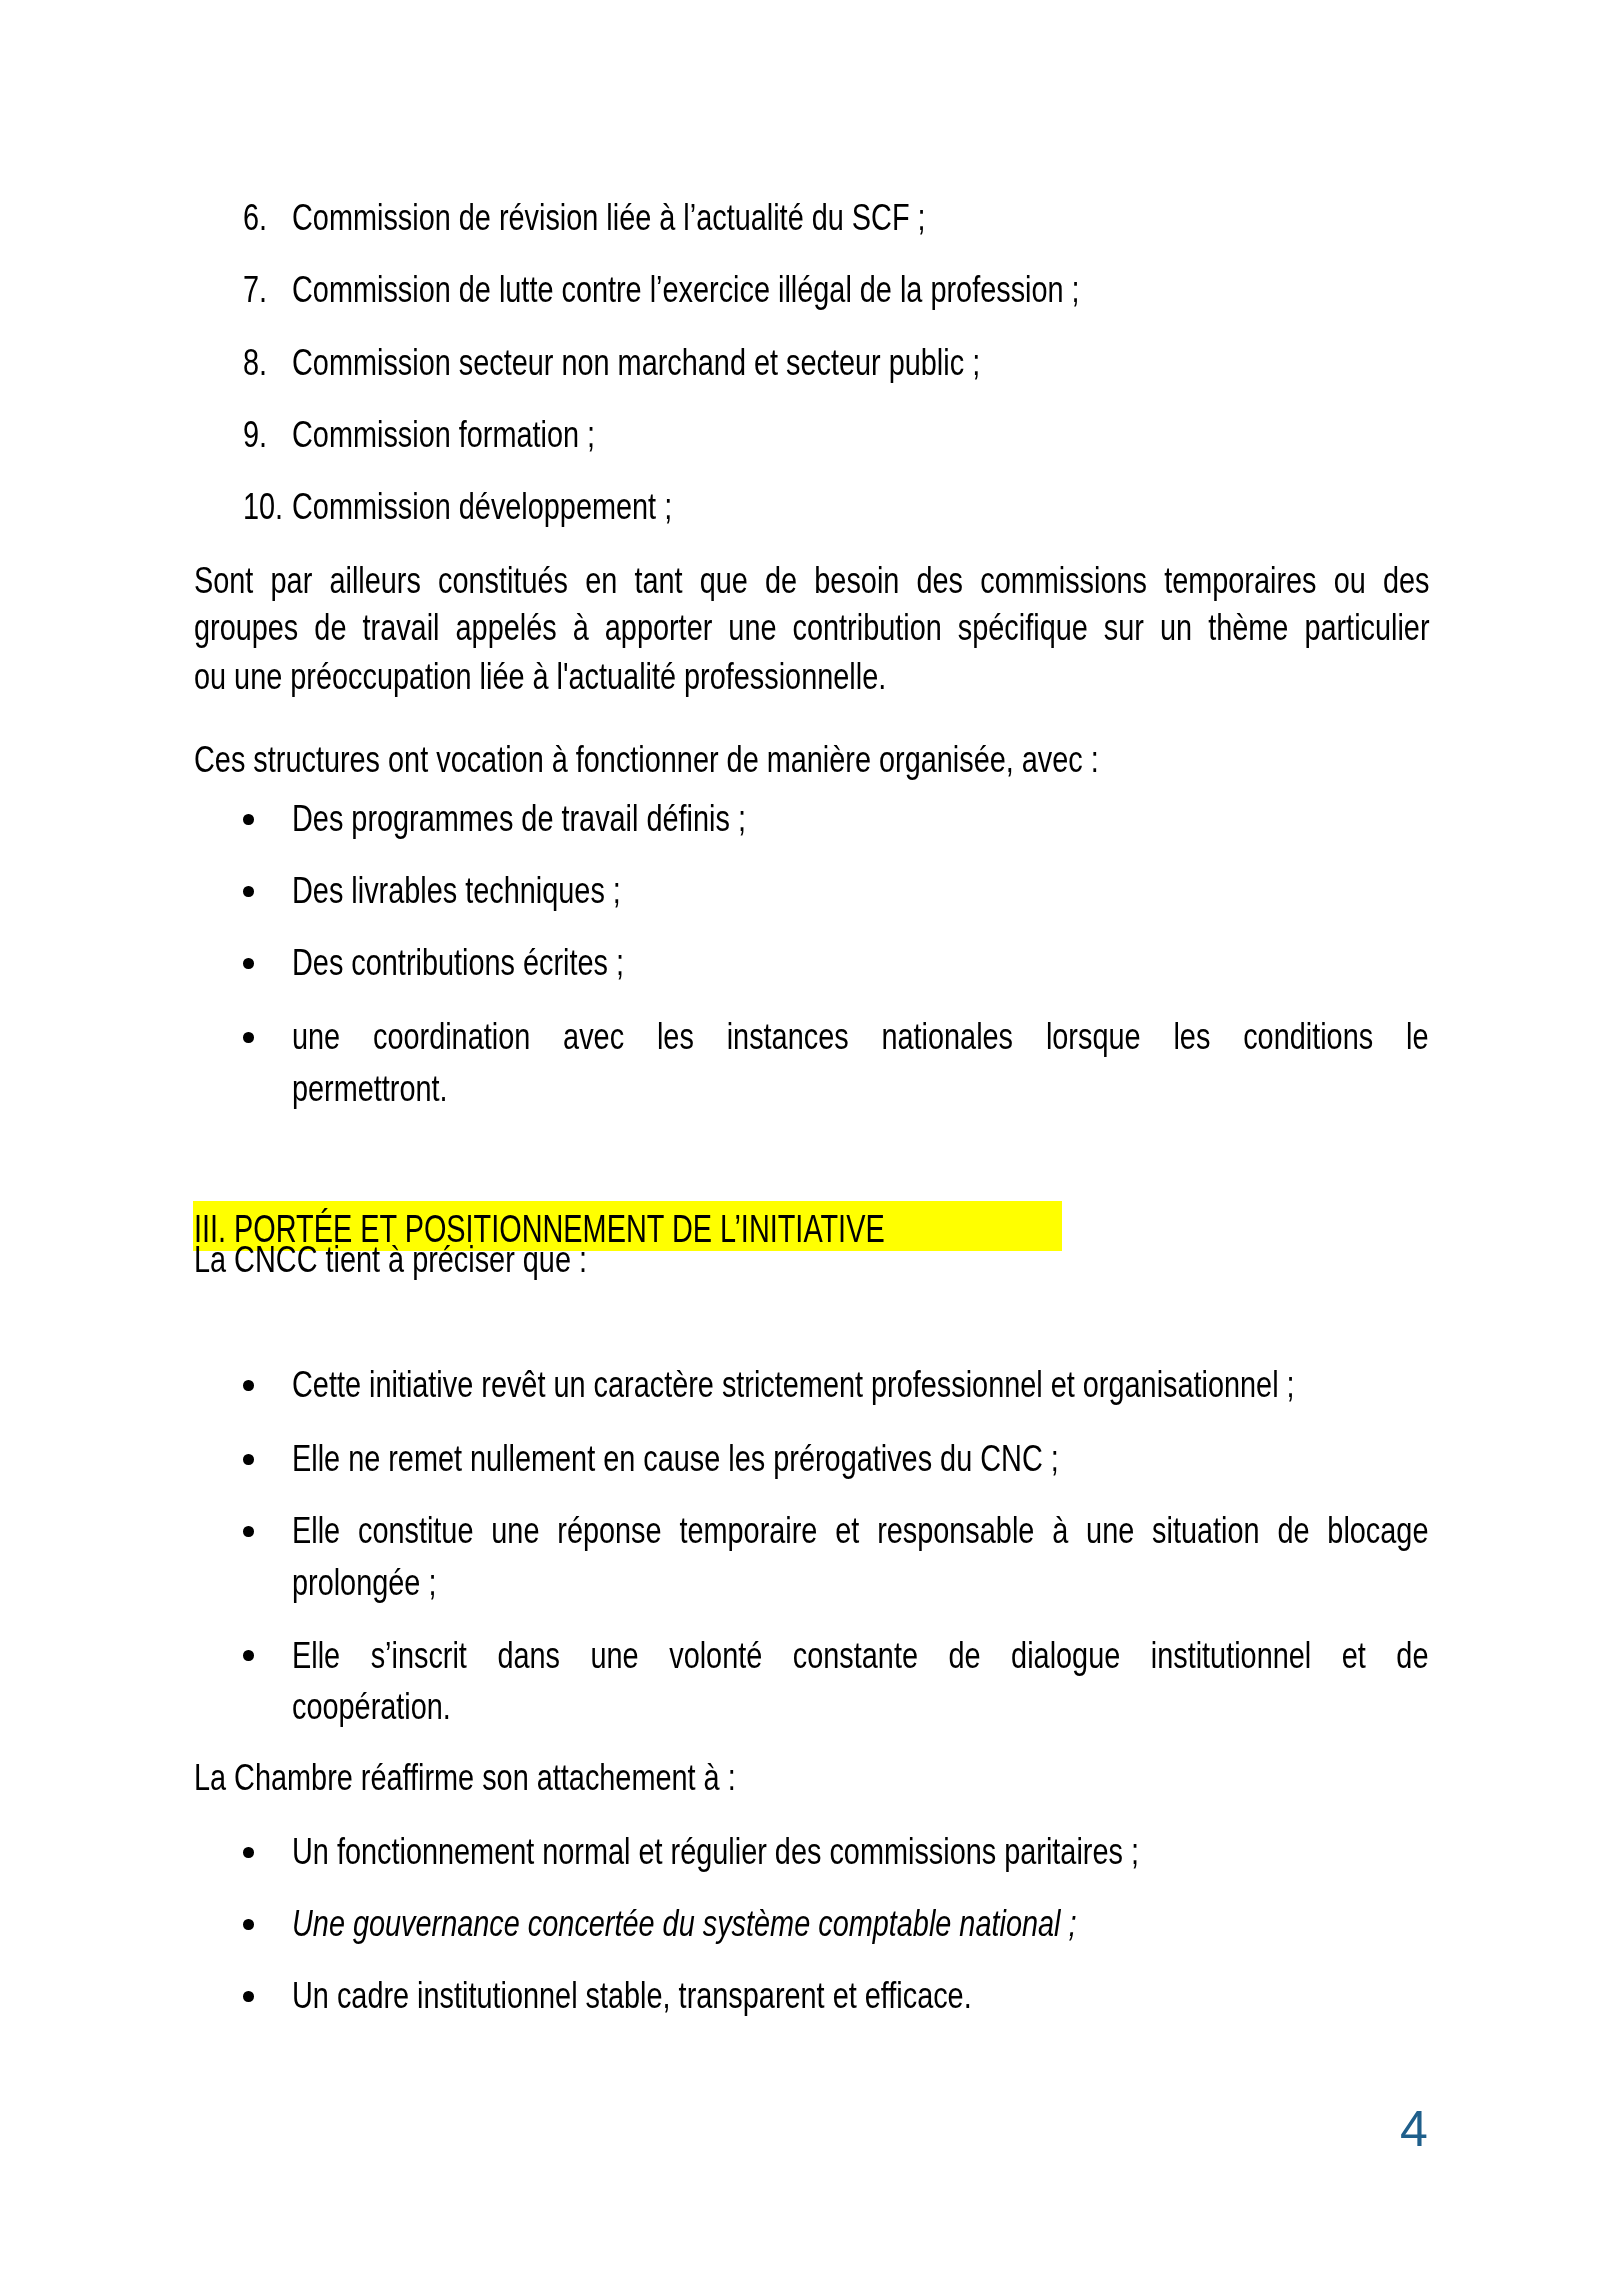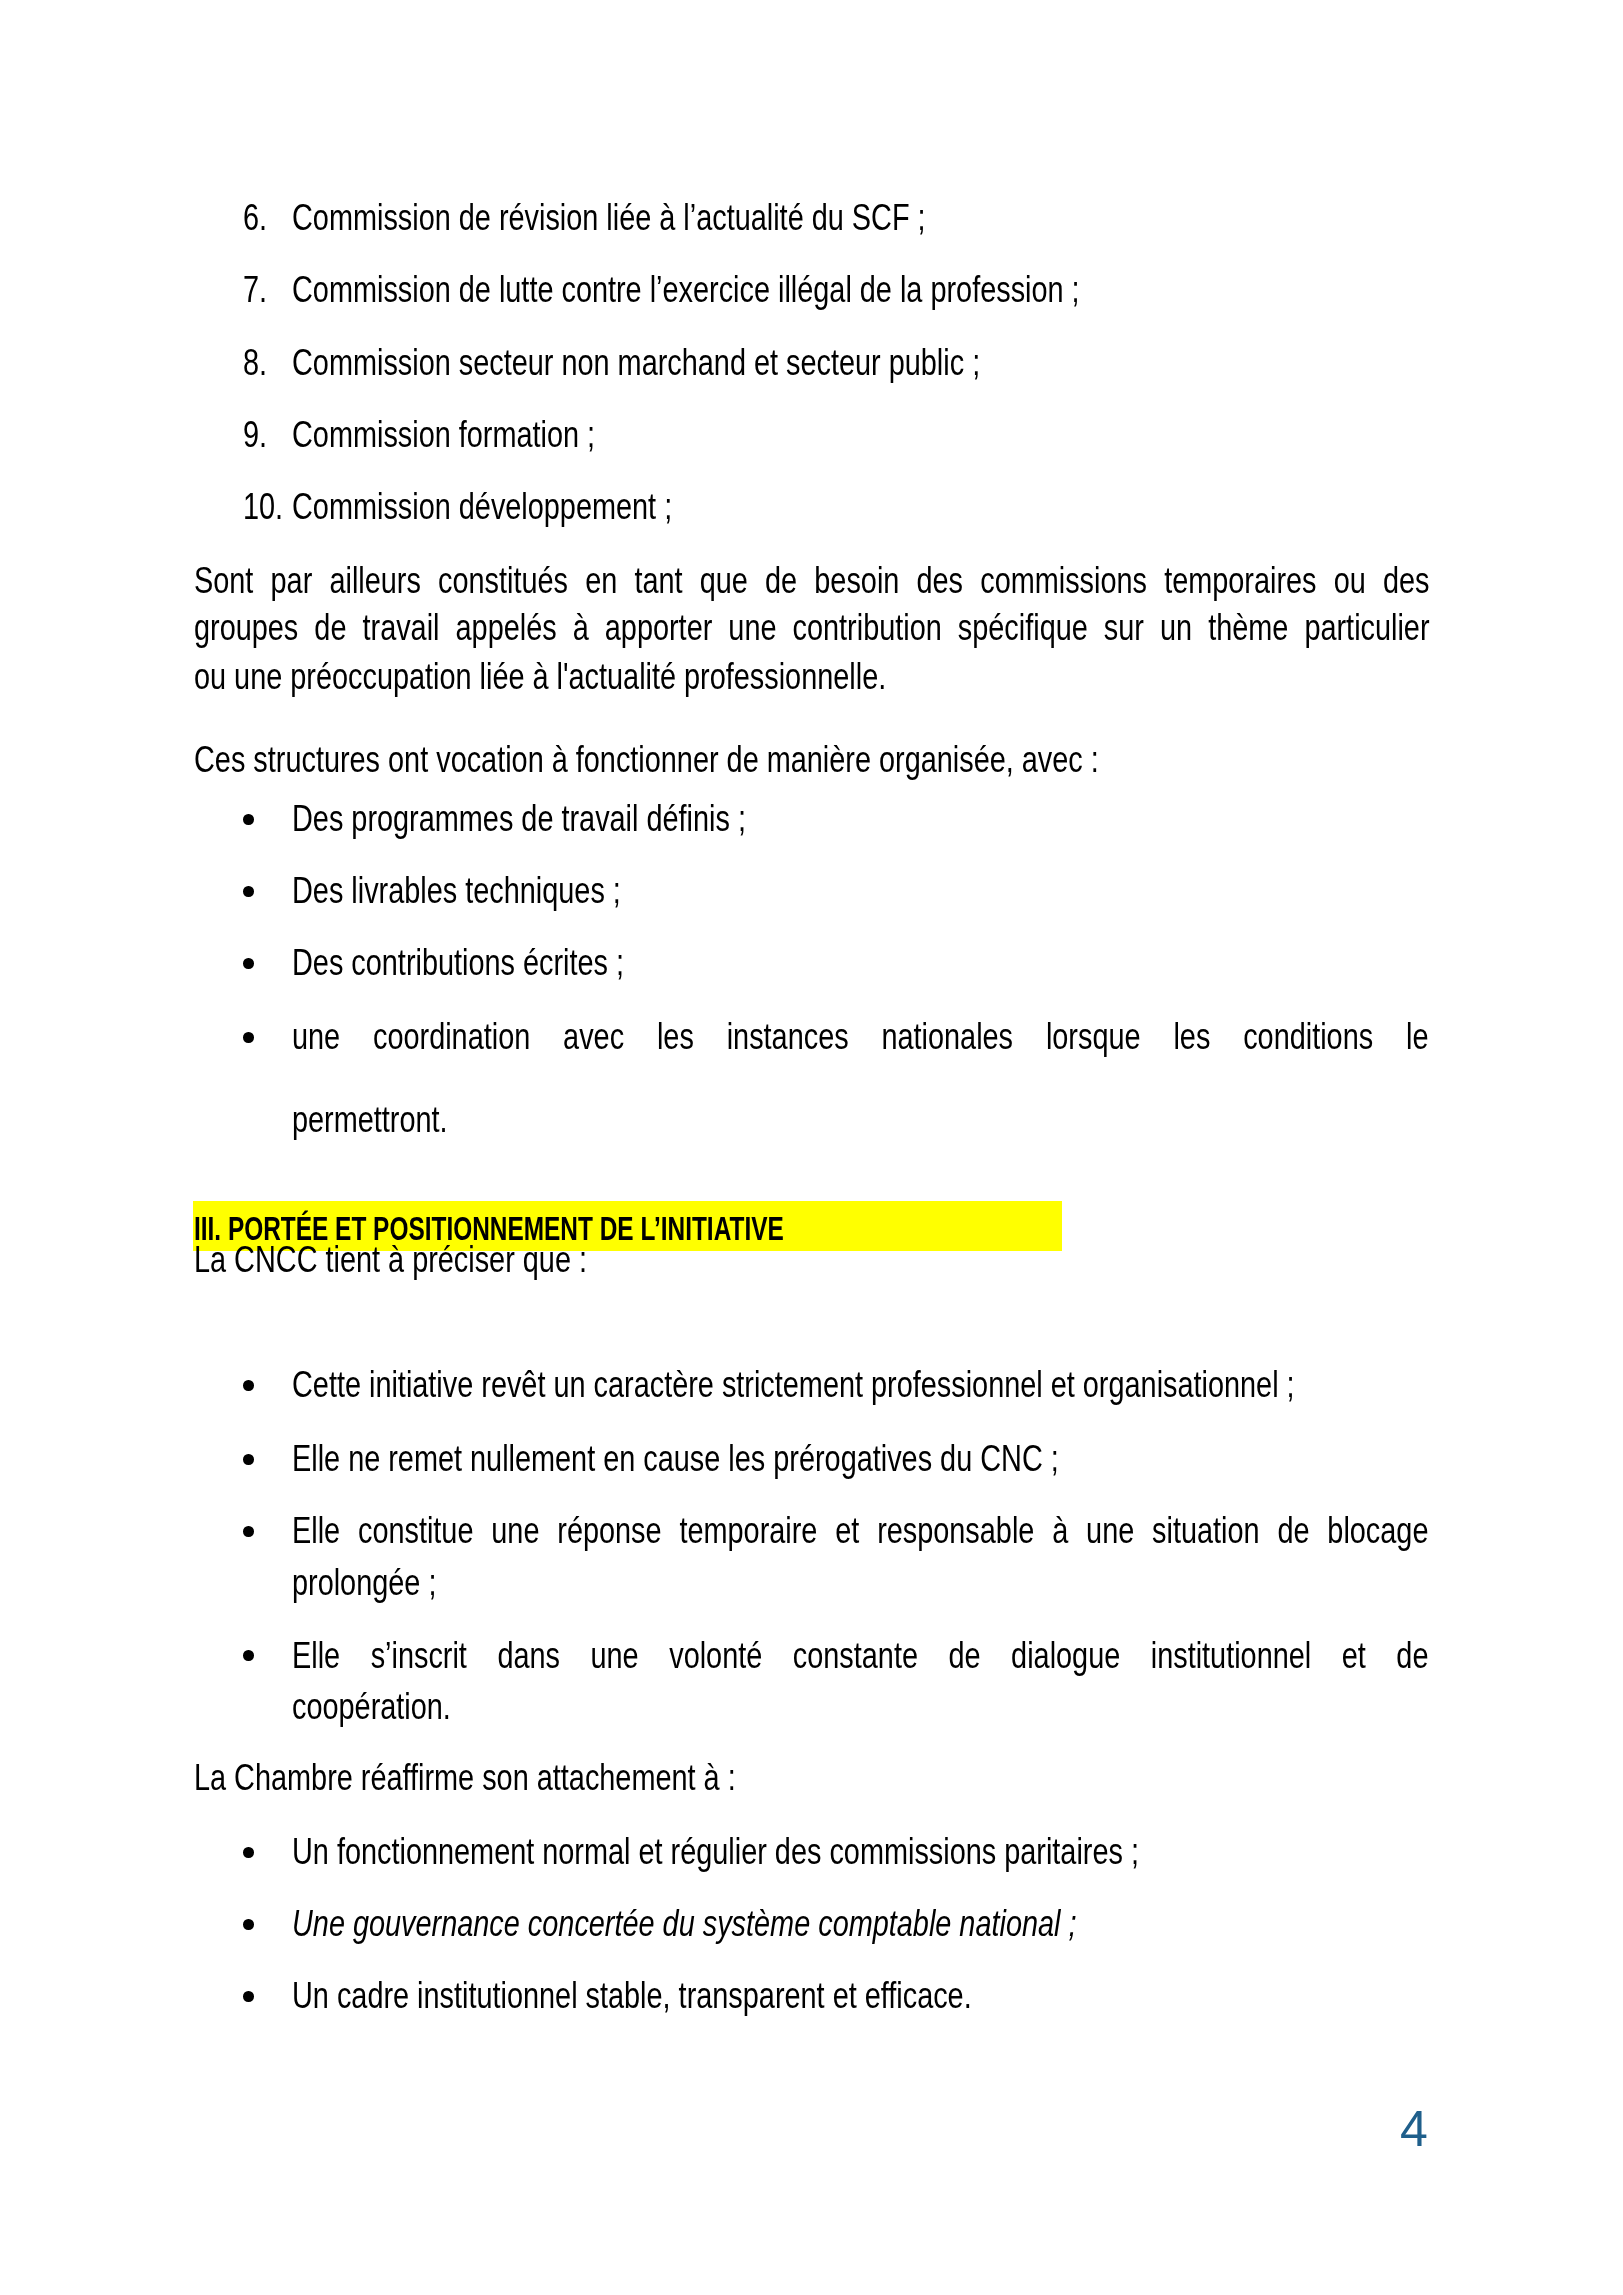--- a/index.html
+++ b/index.html
@@ -4,22 +4,22 @@
 <style>
   html, body { margin:0; padding:0; background:#ffffff; }
   body { width:1623px; height:2295px; position:relative; overflow:hidden;
          font-family:"Liberation Sans", sans-serif; color:#000; }
   .line { position:absolute; height:52px; line-height:52px; font-size:37px; white-space:nowrap; }
   .narrow { display:inline-block; transform:scaleX(0.78); transform-origin:left center; }
   .bullet { position:absolute; left:243px; width:10.5px; height:10.5px; border-radius:50%; background:#000; }
   .jline { position:absolute; height:52px; line-height:52px; font-size:37px; white-space:nowrap;
            transform-origin:left center; text-align:justify; text-align-last:justify; }
   .heading-bg { position:absolute; left:193px; top:1201px; width:869px; height:50px; background:#ffff00; }
-  .heading { position:absolute; left:194px; top:1209px; height:39px; line-height:39px; font-size:33px;
-             font-weight:bold; white-space:nowrap; }
+  .heading { position:absolute; left:194px; top:1209px; height:39px; line-height:39px; font-size:39px;
+             font-weight:normal; white-space:nowrap; }
   .heading .narrow { transform:scaleX(0.74); }
   .page-num { position:absolute; left:1400px; top:2100px; font-size:50px; line-height:59px; color:#1f5f8b; }
 </style>
 </head>
 <body>
 
 <div>
   <div class="line" style="top:192px;left:243px;">
     <span class="narrow">6.</span>
   </div>
@@ -79,21 +79,21 @@
     <span class="narrow">Des livrables techniques ;</span>
   </div>
 
   <div class="bullet" style="top:958px;"></div>
   <div class="line" style="top:937px;left:292px;">
     <span class="narrow">Des contributions écrites ;</span>
   </div>
 
   <div class="bullet" style="top:1032px;"></div>
   <div class="jline" style="top:1011px;left:292px;width:1457px;transform:scaleX(0.78);">une coordination avec les instances nationales lorsque les conditions le</div>
-  <div class="line" style="top:1063px;left:292px;margin-top:31px;">
+  <div class="line" style="top:1063px;left:292px;">
     <span class="narrow">permettront.</span>
   </div>
 </div>
 
 <div class="heading-bg"></div>
 <div class="heading">
   <span class="narrow">III. PORTÉE ET POSITIONNEMENT DE L’INITIATIVE</span>
 </div>
 
 <div class="line" style="top:1234px;left:194px;">

